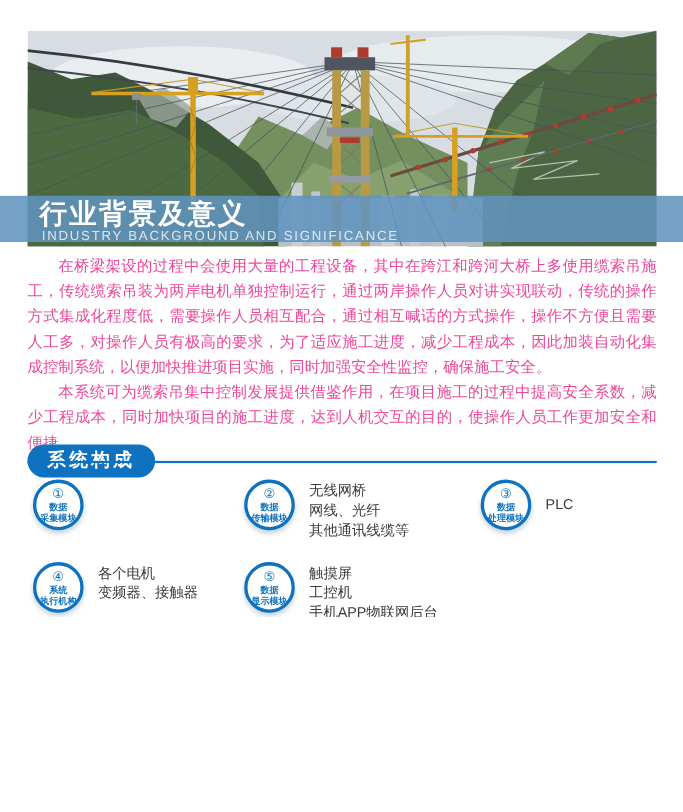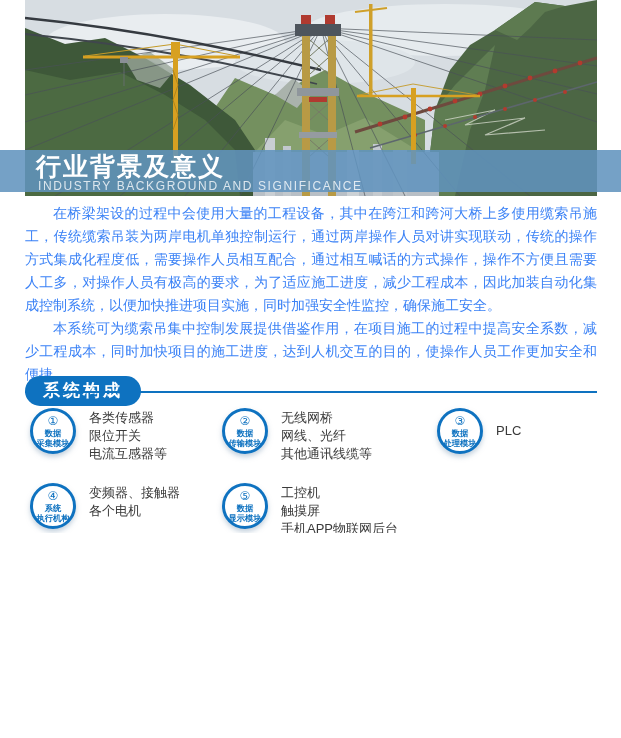--- a/index.html
+++ b/index.html
@@ -1,26 +1,26 @@
 <!DOCTYPE html>
 <html><head>
 <meta charset="utf-8">
 <style>
   html,body{margin:0;padding:0;background:#fff;}
   body{font-family:"Liberation Sans","DejaVu Sans",sans-serif;}
-  .page{position:relative;width:621px;height:533px;background:#fff;overflow:hidden;}
+  .page{position:relative;width:621px;height:533px;background:#fff;overflow:hidden;margin-top:28px;}
 
   
   .photo{position:absolute;left:25px;top:0;width:572px;height:196px;}
   .band{position:absolute;left:0;top:150px;width:621px;height:42px;background:rgba(96,147,190,0.87);}
   .band-title{position:absolute;left:36px;top:0;font-size:25px;font-weight:bold;color:#fff;letter-spacing:2px;white-space:nowrap;}
   .band-sub{position:absolute;left:38px;top:29px;font-size:12px;color:rgba(255,255,255,0.78);letter-spacing:1.6px;white-space:nowrap;}
 
   
-  .body-text{position:absolute;left:25px;width:572px;font-size:14px;line-height:23px;color:#3b82f6;text-align:justify;}
+  .body-text{position:absolute;left:25px;width:572px;font-size:14px;line-height:23px;color:#ec4899;text-align:justify;}
   .body-text p{margin:0;text-indent:2em;}
   #intro{top:202px;}
   #p3{top:642px;}
 
   
   .pill{position:absolute;left:25px;top:376px;width:116px;height:30px;background:#0e72c0;border-radius:16px;color:#fff;font-size:17px;font-weight:bold;text-align:center;line-height:30px;letter-spacing:3px;}
   .hrline{position:absolute;left:25px;top:391px;width:572px;height:2px;background:#0e72c0;}
 
   
   .module{position:absolute;display:flex;}
@@ -170,25 +170,20 @@
 
   <div class="pill">系统构成</div>
   <div class="hrline"></div>
 
   <div class="module" style="left:30px;top:408px;">
     <div class="mcircle">
       <span class="mnum">①</span>
       <span class="mname">数据</span>
       <span class="mname">采集模块</span>
     </div>
-    <div class="mitems">
-      <div>各类传感器</div>
-      <div>限位开关</div>
-      <div>电流互感器等</div>
-    </div>
   </div>
 
   <div class="module" style="left:222px;top:408px;">
     <div class="mcircle">
       <span class="mnum">②</span>
       <span class="mname">数据</span>
       <span class="mname">传输模块</span>
     </div>
     <div class="mitems">
       <div>无线网桥</div>
@@ -208,34 +203,34 @@
     </div>
   </div>
 
   <div class="module" style="left:30px;top:483px;">
     <div class="mcircle">
       <span class="mnum">④</span>
       <span class="mname">系统</span>
       <span class="mname">执行机构</span>
     </div>
     <div class="mitems">
+      <div>各个电机</div>
       <div>变频器、接触器</div>
-      <div>各个电机</div>
     </div>
   </div>
 
   <div class="module" style="left:222px;top:483px;">
     <div class="mcircle">
       <span class="mnum">⑤</span>
       <span class="mname">数据</span>
       <span class="mname">显示模块</span>
     </div>
     <div class="mitems">
+      <div>触摸屏</div>
       <div>工控机</div>
-      <div>触摸屏</div>
       <div>手机APP物联网后台</div>
     </div>
   </div>
 
   <div class="banner2">集中控制系统</div>
 
   <div class="subhead">
     <div class="subnum">1</div>
     <div class="subtitle">数据网络连接</div>
   </div>

